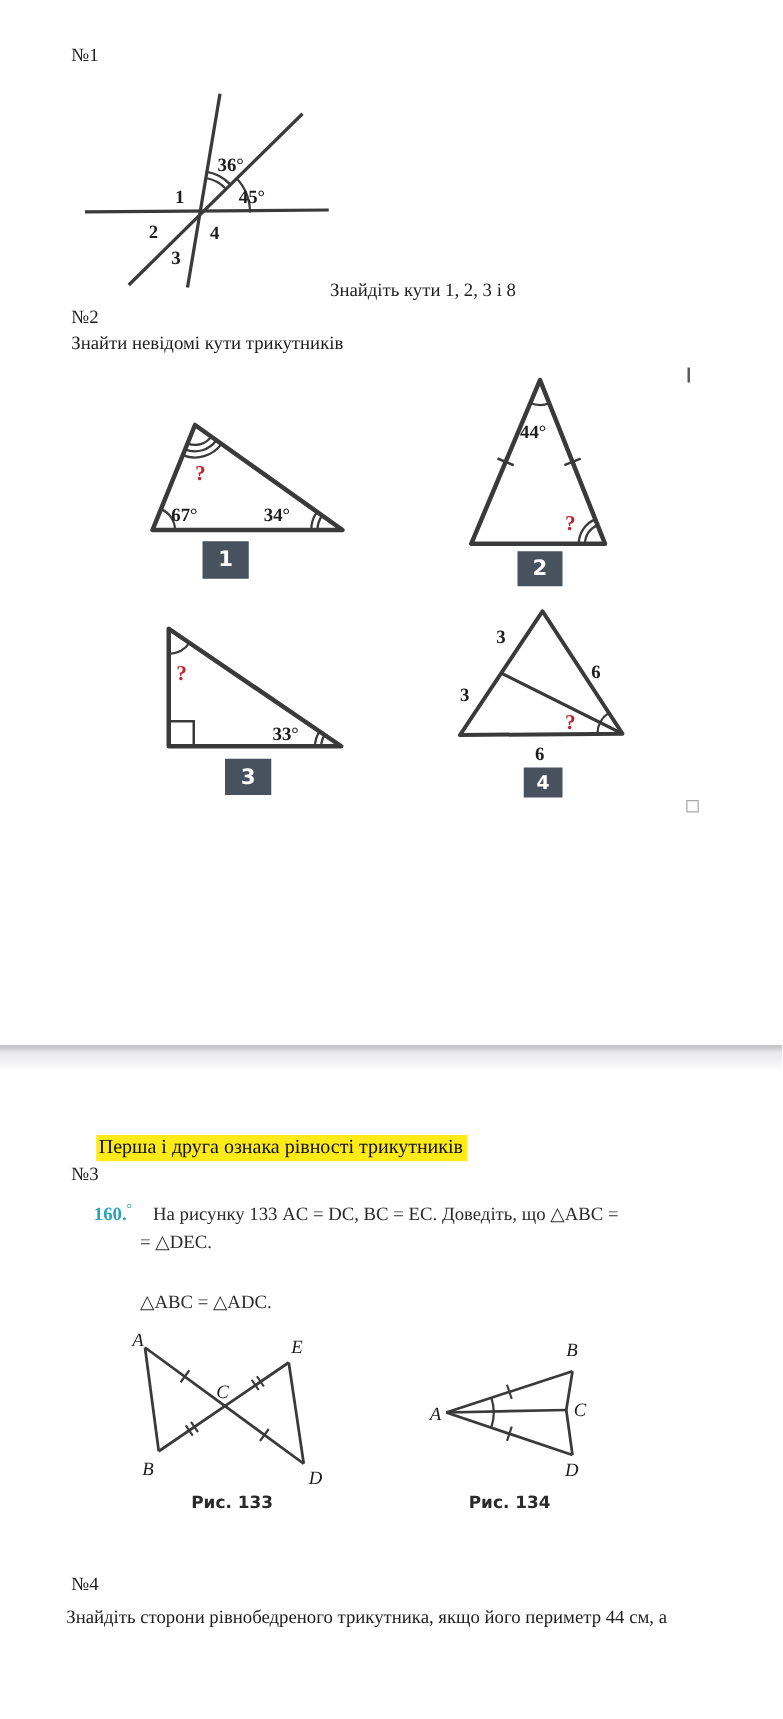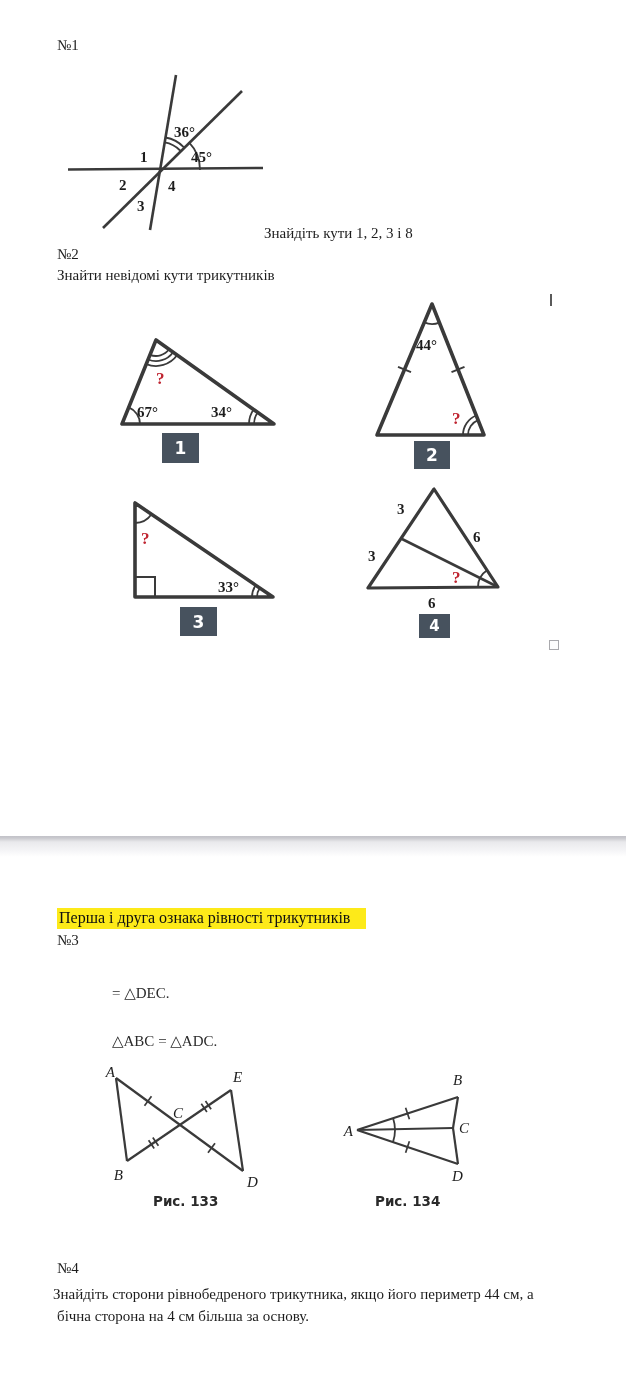--- a/index.html
+++ b/index.html
@@ -1,21 +1,21 @@
 <!DOCTYPE html>
 <html><head>
 <meta charset="utf-8">
 <style>
   html,body{margin:0;padding:0;background:#ffffff;}
   #page{position:relative;width:626px;height:1375px;background:#ffffff;overflow:hidden;
         font-family:"Liberation Serif", serif;color:#1d1d1d;}
   .abs{position:absolute;}
   .txt{font-size:15px;line-height:1.25;color:#1d1d1d;white-space:nowrap;}
   .hl{display:inline-block;background:#ffe b00;}
-  .hl{background:#fdea19;padding:1px 16px 2px 2px;font-size:16px;color:#101010;}
+  .hl{background:#fdea19;padding:1px 4px 2px 2px;font-size:16px;color:#101010;margin-left:20px;}
   .numbox{position:absolute;background:#47525e;color:#ffffff;
           font-family:"DejaVu Sans", sans-serif;font-weight:bold;font-size:17px;
           display:flex;align-items:center;justify-content:center;}
   .exline{position:absolute;font-size:15px;white-space:nowrap;color:#2b2b2b;}
   .exnum{color:#2aa5b5;font-weight:bold;}
   .exdeg{color:#2aa5b5;font-size:11px;vertical-align:super;}
   .extext{margin-left:13px;color:#2b2b2b;}
   .divider{position:absolute;left:0;width:626px;top:836px;height:21px;
            background:linear-gradient(to bottom,#c2c2c8 0,#c9c9ce 2px,#e9e9ec 6px,#f4f4f6 14px,#ffffff 100%);}
   svg{position:absolute;overflow:visible;}
@@ -109,20 +109,24 @@
 
   <div class="sq-mark"></div>
 
   <div class="divider"></div>
 
   <div class="abs" style="left:57px;top:908px;">
     <span class="hl">Перша і друга ознака рівності трикутників</span>
   </div>
   <div class="abs txt" style="left:57px;top:931px;">№3</div>
 
+  <div class="exline" style="left:75px;top:961px;">
+    <span class="exnum">160.</span><span class="exdeg">°</span>
+    <span class="extext">На рисунку 133 AC = DC, BC = EC. Доведіть, що  △ABC =</span>
+  </div>
   <div class="exline" style="left:112px;top:984px;">= △DEC.</div>
 
   <div class="exline" style="left:112px;top:1032px;">△ABC = △ADC.</div>
 
   <svg style="left:95px;top:1060px;" width="180" height="152" viewBox="95 1060 180 152">
     <line class="fig-line" stroke-width="2.2" x1="116" y1="1078" x2="243" y2="1171"></line>
     <line class="fig-line" stroke-width="2.2" x1="127" y1="1161" x2="231" y2="1090"></line>
     <line class="fig-line" stroke-width="2.2" x1="116" y1="1078" x2="127" y2="1161"></line>
     <line class="fig-line" stroke-width="2.2" x1="231" y1="1090" x2="243" y2="1171"></line>
     <line class="fig-line" stroke-width="1.7" x1="151.5" y1="1096.2" x2="144.5" y2="1105.8"></line>
@@ -150,15 +154,14 @@
     <path class="fig-arc" stroke-width="1.5" d="M393.1,1118.2 A38,38 0 0 1 393,1142.1"></path>
     <text class="ptlabel" text-anchor="end" x="353" y="1136">A</text>
     <text class="ptlabel" x="453" y="1085">B</text>
     <text class="ptlabel" x="459" y="1133">C</text>
     <text class="ptlabel" x="452" y="1181">D</text>
     <text class="figcap" x="375" y="1206">Рис. 134</text>
   </svg>
 
   <div class="abs txt" style="left:57px;top:1259px;">№4</div>
   <div class="abs txt" style="left:53px;top:1285px;">Знайдіть сторони рівнобедреного трикутника, якщо його периметр 44 см, а</div>
-  <div class="abs txt" style="left:57px;top:1307px;">бічна сторона на 4 см більша за основу.</div>
 
 </div>
 
 </body></html>

